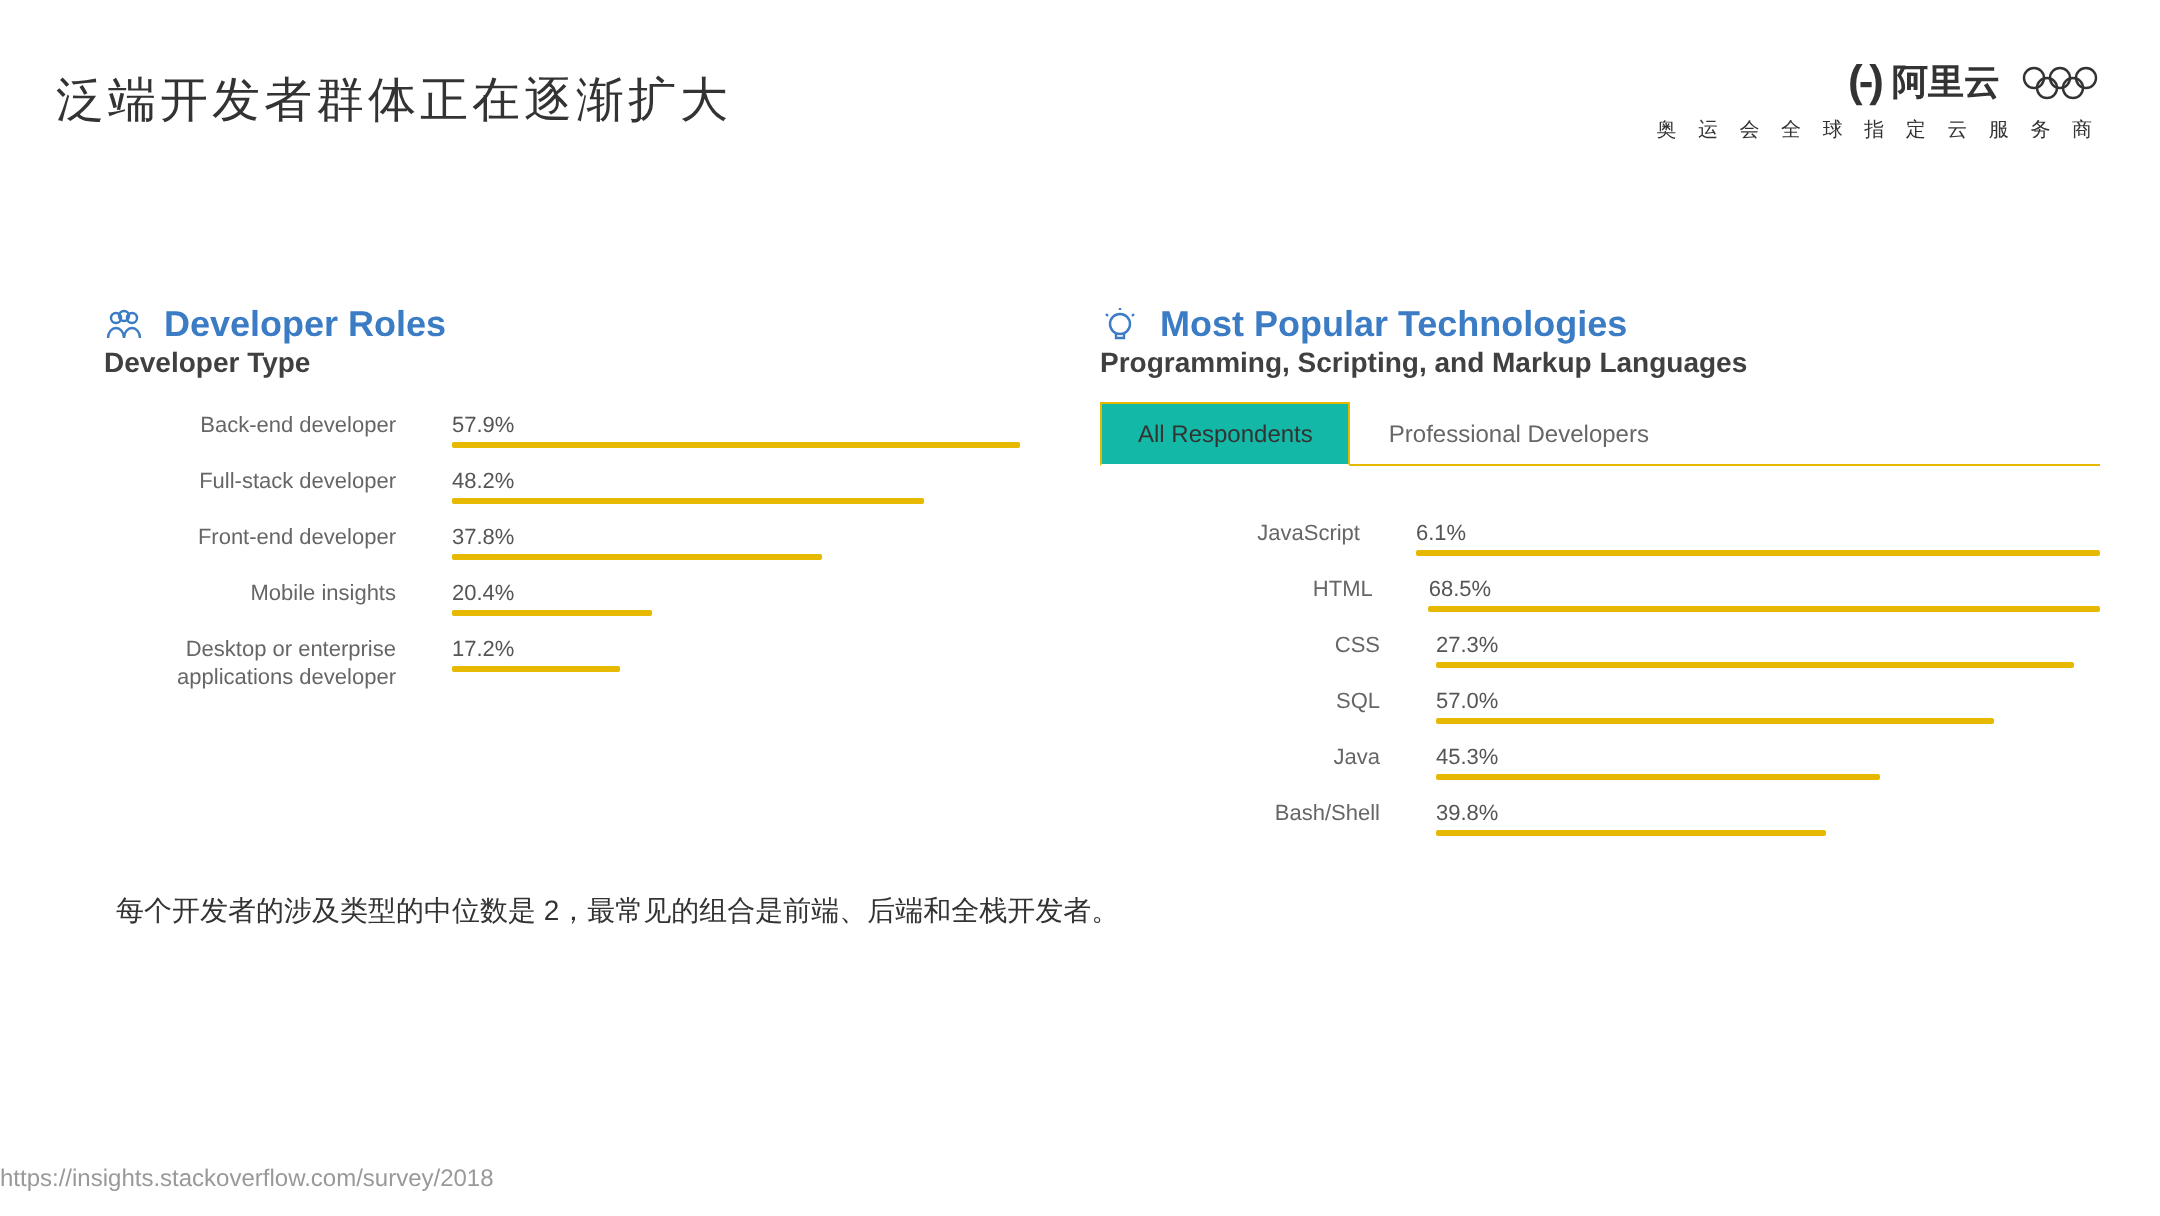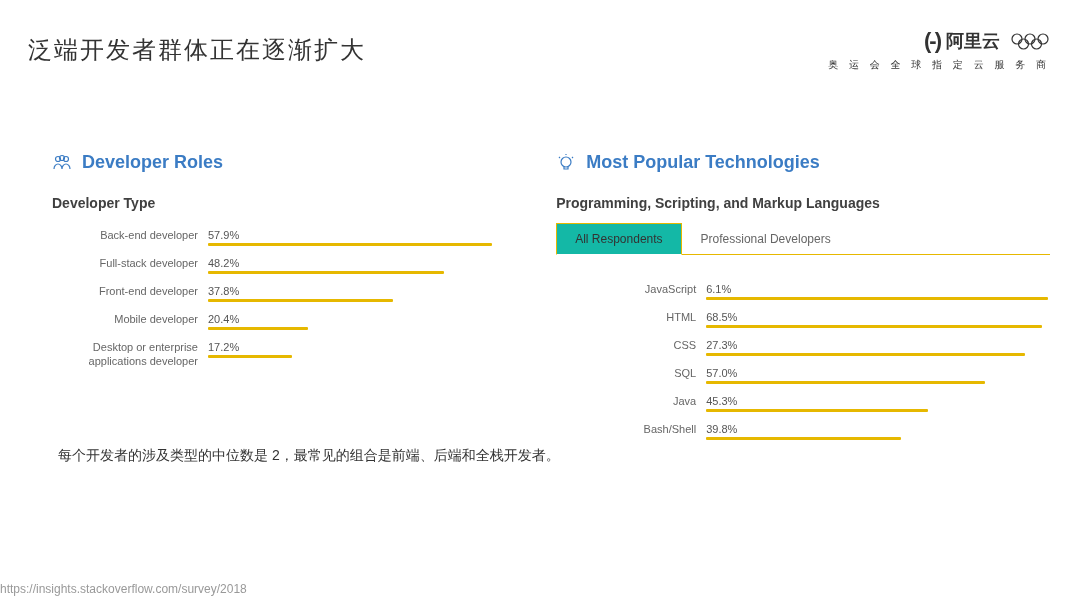--- a/index.html
+++ b/index.html
@@ -59,21 +59,20 @@
       display: flex;
       padding: 80px 30px 0 52px;
       gap: 40px;
     }
     .left-panel { width: 470px; }
     .right-panel { width: 500px; }
     .section-head {
       display: flex;
       align-items: flex-end;
       gap: 10px;
-      margin-bottom: 22px;
     }
     .section-head-icon {
       width: 20px; height: 20px;
       display: flex; align-items: center; justify-content: center;
       color: #3b7cc4;
     }
     .section-title {
       color: #3b7cc4;
       font-size: 18px;
       font-weight: 600;
@@ -118,20 +117,21 @@
     }
     .bar-label {
       width: 156px;
       text-align: right;
       padding-right: 10px;
       line-height: 1.25;
     }
     .bar-track {
       flex: 1;
       position: relative;
+      margin-left: 18px;
     }
     .bar-val {
       font-size: 11px;
       color: #555;
       display: block;
       margin-bottom: 2px;
     }
     .bar-fill {
       height: 3px;
       background: #e6b800;
@@ -206,21 +206,21 @@
           </div>
         </div>
         <div class="bar-row">
           <div class="bar-label">Front-end developer</div>
           <div class="bar-track">
             <span class="bar-val">37.8%</span>
             <div class="bar-fill" style="width: 185.22px;"></div>
           </div>
         </div>
         <div class="bar-row">
-          <div class="bar-label">Mobile developer</div>
+          <div class="bar-label">Mobile insights</div>
           <div class="bar-track">
             <span class="bar-val">20.4%</span>
             <div class="bar-fill" style="width: 99.96px;"></div>
           </div>
         </div>
         <div class="bar-row">
           <div class="bar-label">Desktop or enterprise applications developer</div>
           <div class="bar-track">
             <span class="bar-val">17.2%</span>
             <div class="bar-fill" style="width: 84.28px;"></div>

